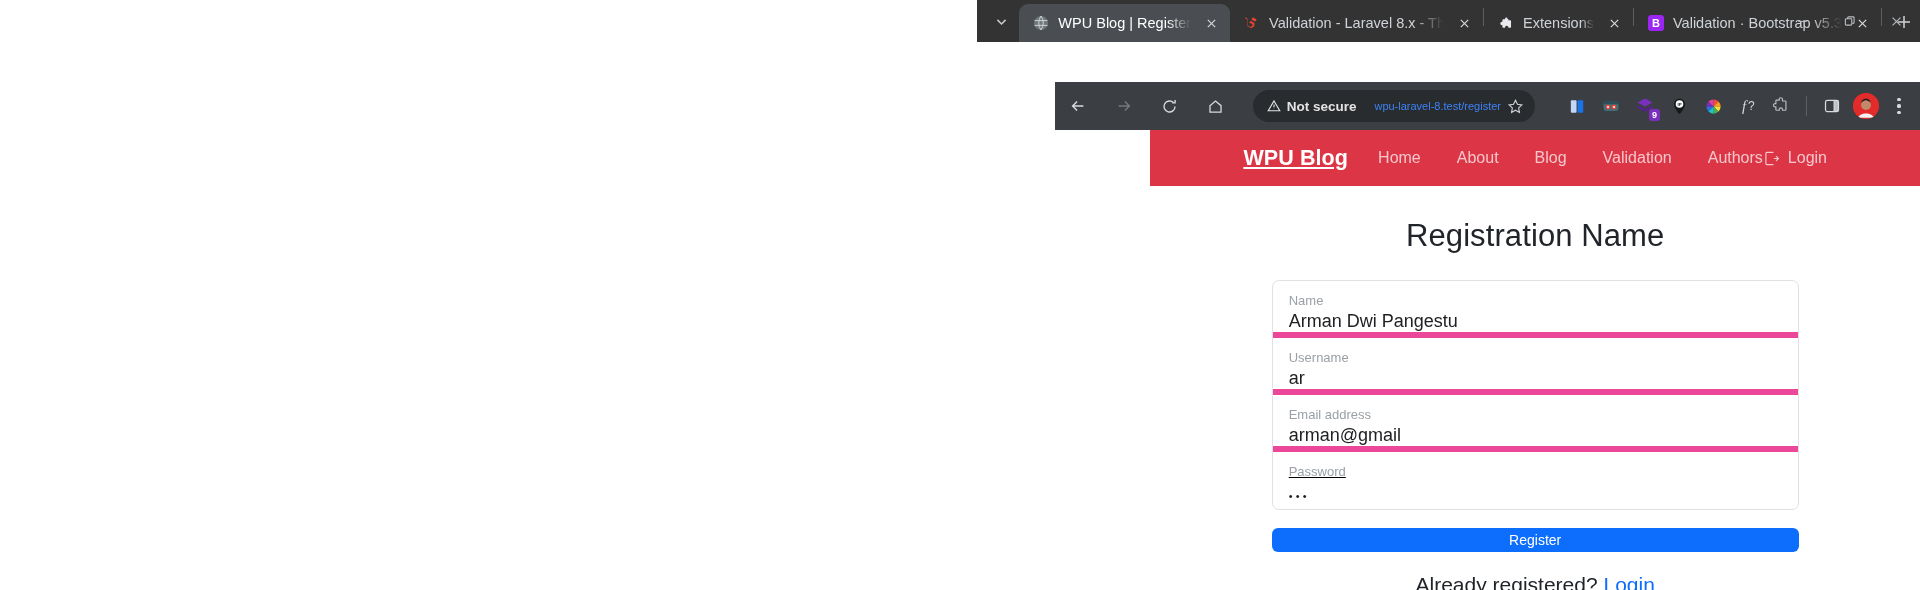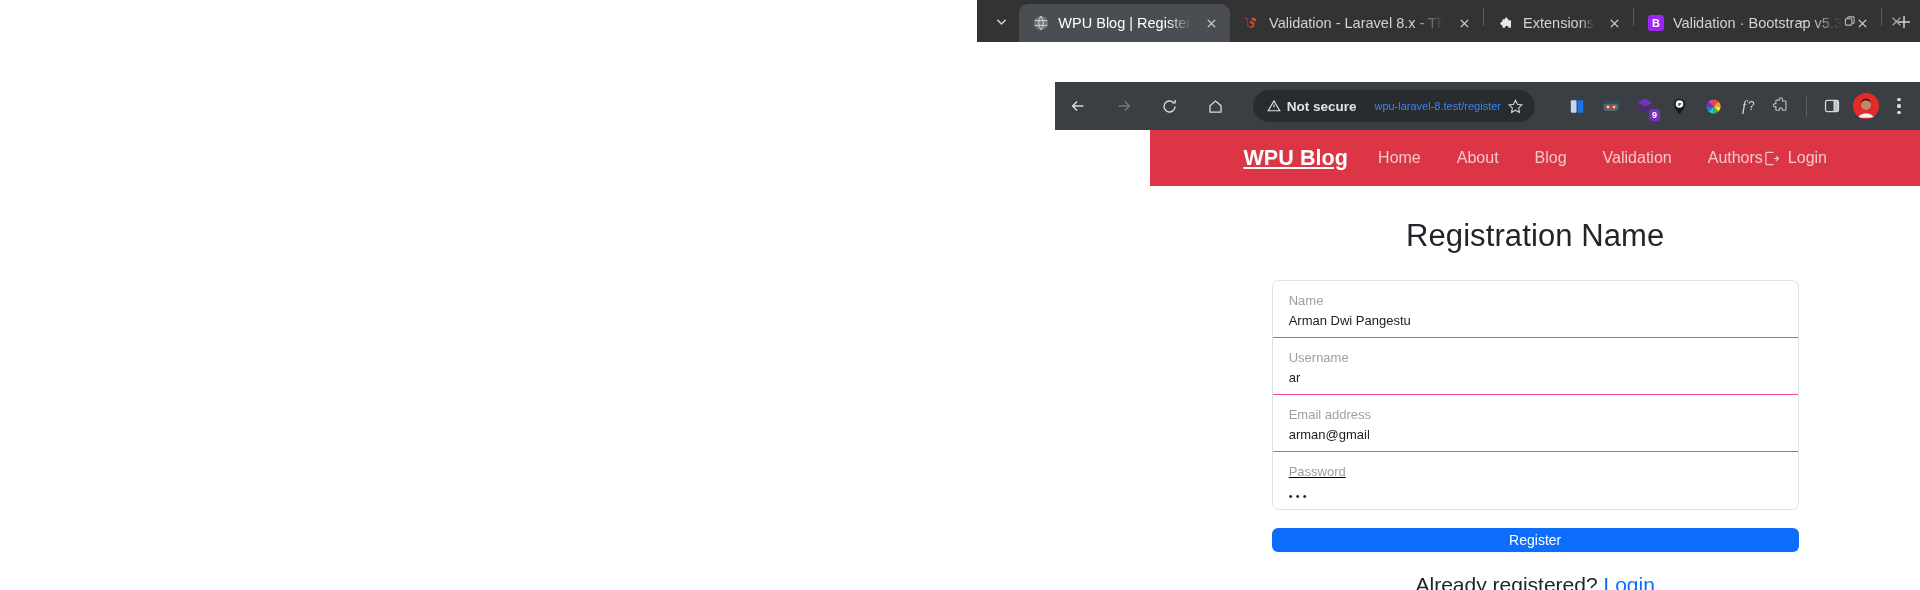--- a/index.html
+++ b/index.html
@@ -192,33 +192,33 @@
     width: 527px;
     margin: 26px auto 0;
   }
   .form-group {
     border: 1px solid #dfe1e5;
     border-radius: 7px;
     overflow: hidden;
     background: #fff;
   }
   .field {
-    border-bottom: 1px solid #ec4899;
+    border-bottom: 6px solid #ec4899;
     padding: 12px 16px 11px;
     height: 57px;
   }
   .field:last-child { border-bottom: none; text-decoration: underline; }
   .field-label {
     font-size: 13px;
     color: #9aa0a6;
     line-height: 15px;
     margin-bottom: 3px;
   }
   .field-input {
-    font-size: 13px;
+    font-size: 18px;
     color: #202124;
     line-height: 20px;
     outline: none;
     border: none;
     width: 100%;
     background: transparent;
     font-family: "Liberation Sans", sans-serif;
     padding: 0;
   }
   .field-input.pw {

